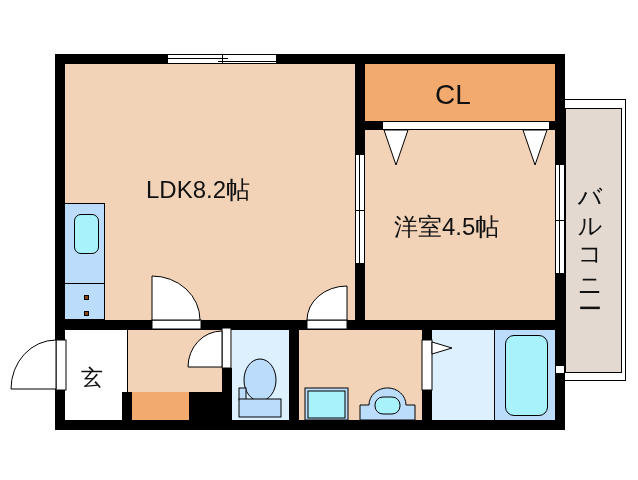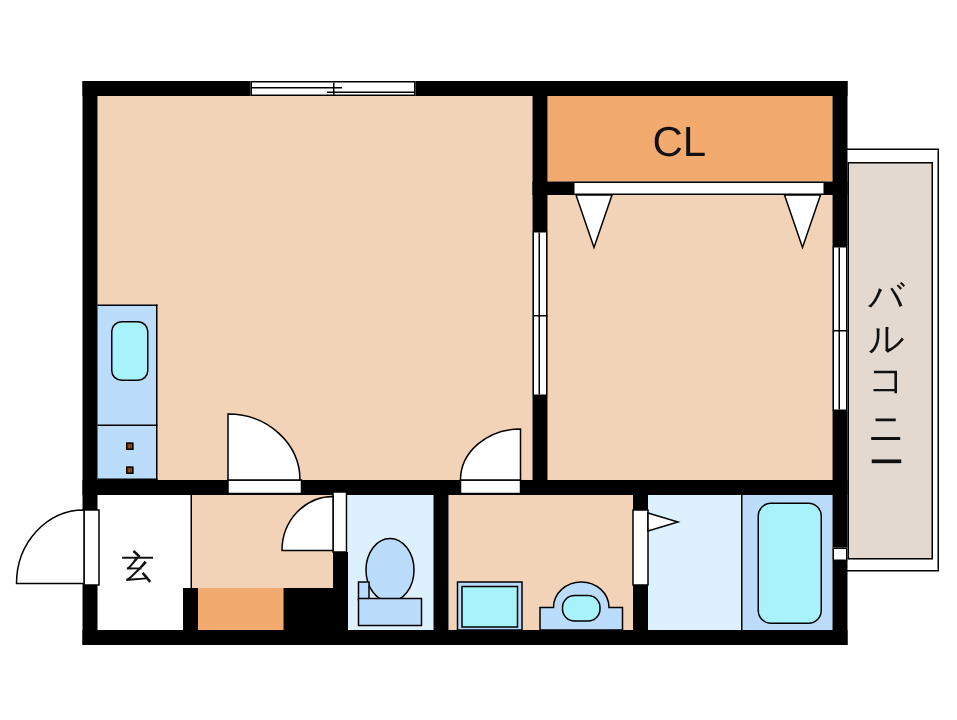--- a/index.html
+++ b/index.html
@@ -115,15 +115,17 @@
     <rect x="4" y="4" width="37" height="27" fill="#a8f2fc" stroke="#000" stroke-width="1"></rect>
   </svg>
 
   <svg style="left:359px;top:391px;" width="58" height="30">
     <path d="M1,14 L10,14 A13,12 0 0 1 47,14 L56,14 L56,29 L1,29 Z" fill="#bcdcfb" stroke="#000" stroke-width="1"></path>
     <rect x="16" y="6" width="25" height="17" rx="8" fill="#a8f2fc" stroke="#000" stroke-width="1"></rect>
   </svg>
 
   <div class="abs" style="left:505px;top:335px;width:43px;height:81px;background:#a8f2fc;border:1px solid #000;border-radius:9px;"></div>
 
+  <div class="label" style="left:146px;top:178px;font-size:24px;">LDK8.2帖</div>
   <div class="label" style="left:435px;top:81px;font-size:28px;">CL</div>
+  <div class="label" style="left:394px;top:215px;font-size:24px;">洋室4.5帖</div>
   <div class="label" style="left:81px;top:367px;font-size:22px;">玄</div>
 </div>
 
 </body></html>

